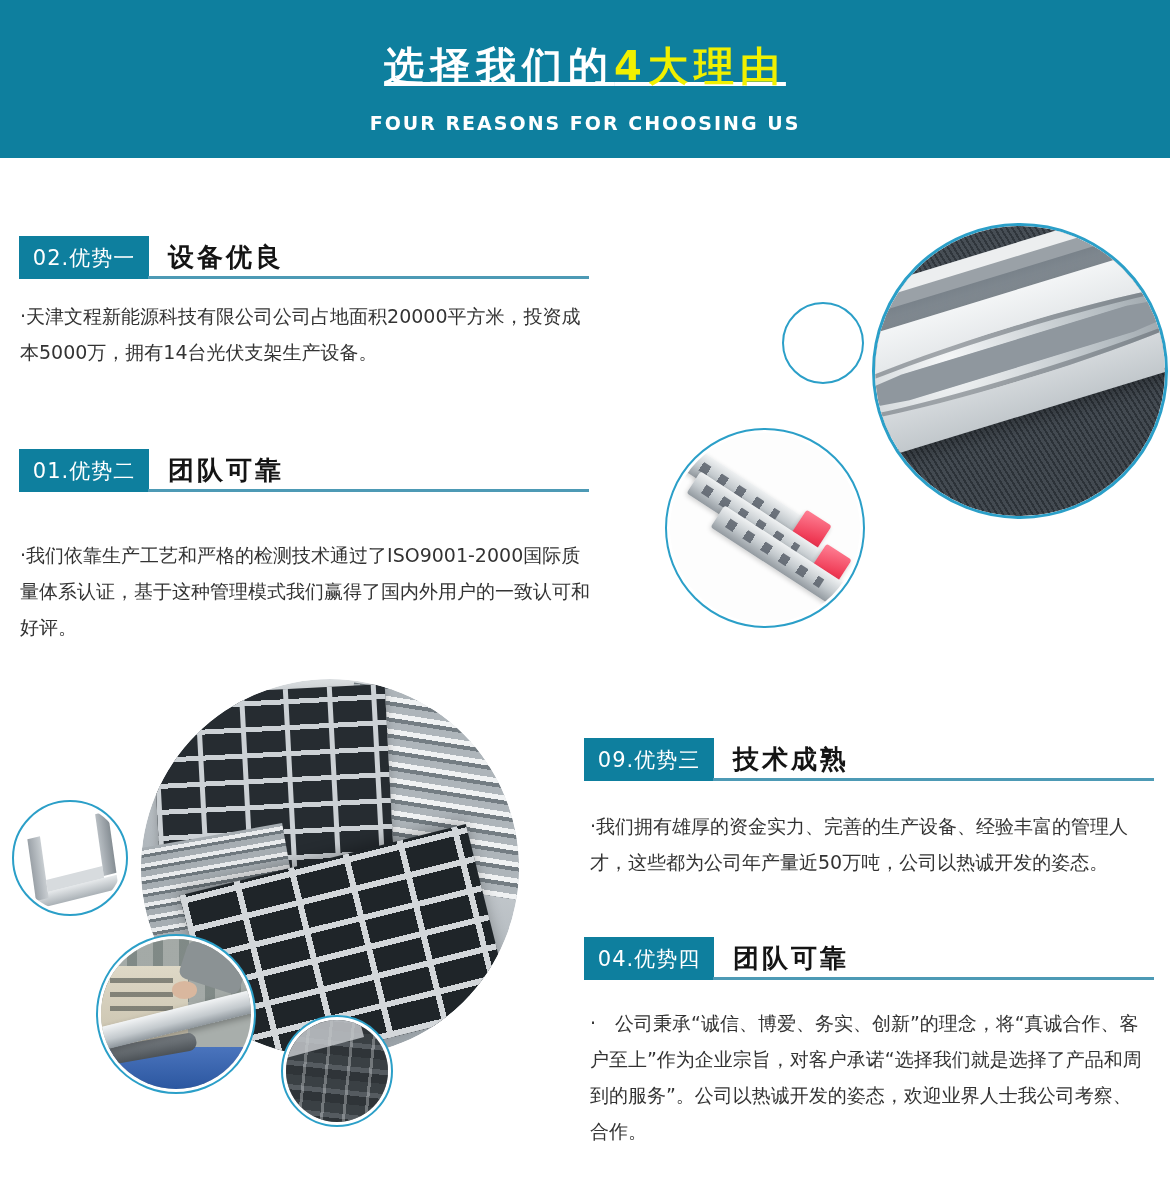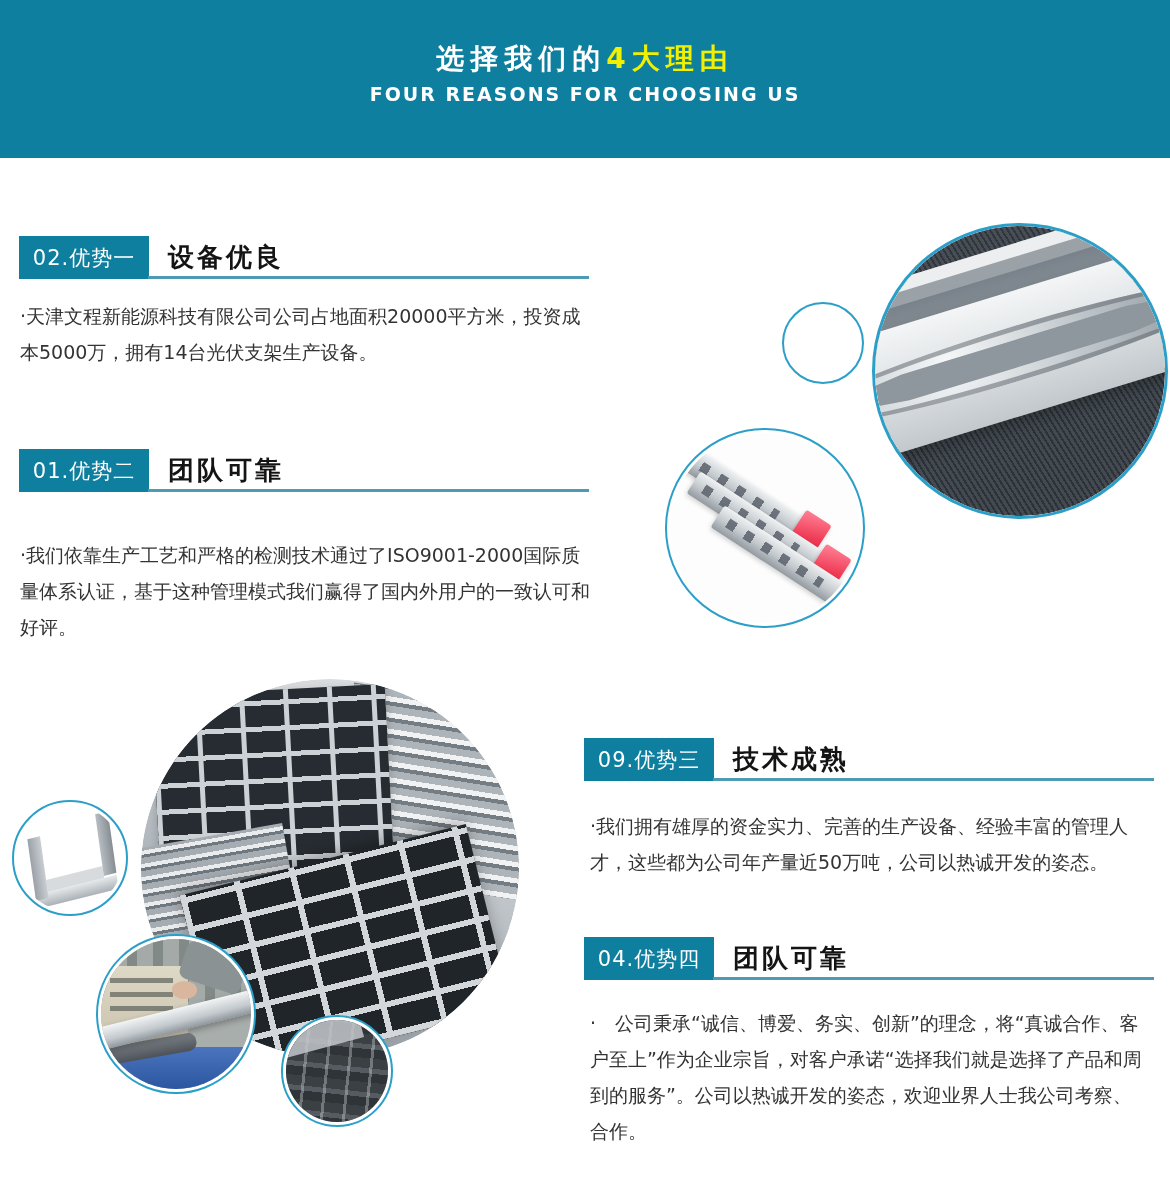--- a/index.html
+++ b/index.html
@@ -5,23 +5,23 @@
   * { margin:0; padding:0; box-sizing:border-box; }
   html,body { background:#ffffff; }
   #page {
     position:relative; width:1170px; height:1200px; overflow:hidden;
     background:#ffffff;
     font-family:"DejaVu Sans","Liberation Sans",sans-serif;
   }
 
   
   .band { position:absolute; left:0; top:0; width:1170px; height:158px; background:#0e7f9e; text-align:center; }
-  .band-title { margin-top:44px; font-size:28px; font-weight:700; letter-spacing:6px; color:#ffffff; line-height:1.1; }
+  .band-title { margin-top:44px; font-size:40px; font-weight:700; letter-spacing:6px; color:#ffffff; line-height:1.1;text-decoration:underline; }
   .band-title .hl { color:#f0f000; }
-  .band-sub { margin-top:8px; font-size:19px; font-weight:700; letter-spacing:2px; color:#ffffff; }
+  .band-sub { margin-top:24px; font-size:19px; font-weight:700; letter-spacing:2px; color:#ffffff; }
 
   
   .adv { position:absolute; width:580px; }
   .adv1 { left:19px;  top:236px; }
   .adv2 { left:19px;  top:449px; }
   .adv3 { left:584px; top:738px; }
   .adv4 { left:584px; top:937px; }
   .badge {
     position:absolute; left:0; top:0; width:130px; height:43px; background:#0e7f9e;
     color:#ffffff; font-size:21px; display:flex; align-items:center; justify-content:center; letter-spacing:1px;

